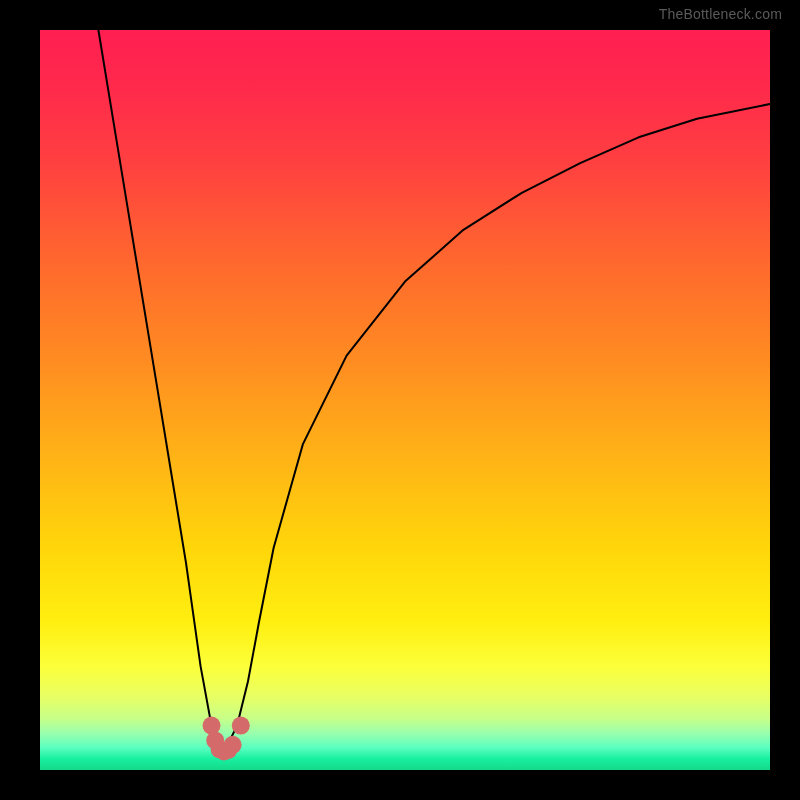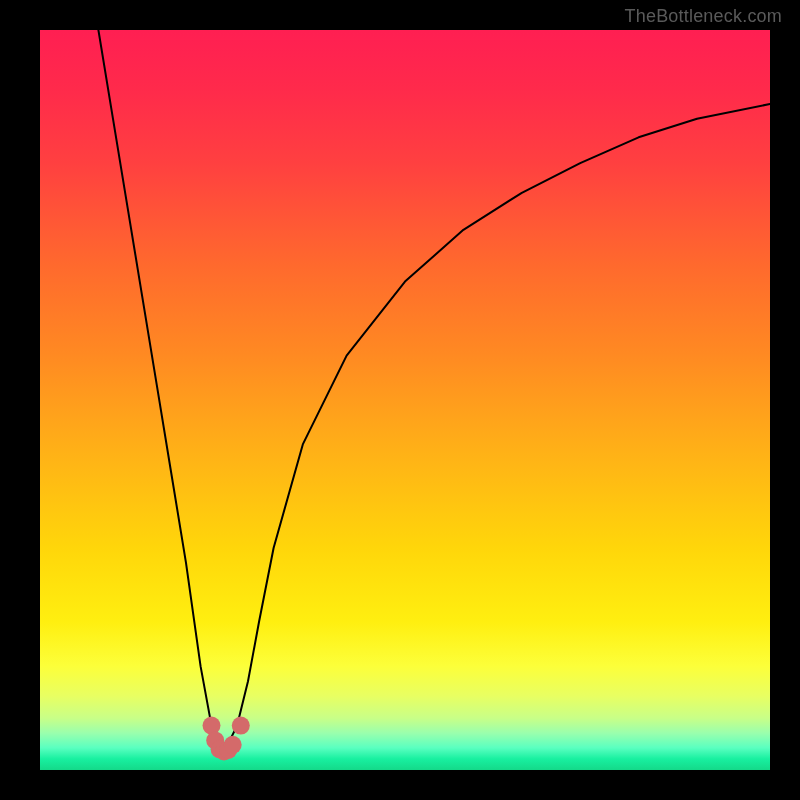--- a/index.html
+++ b/index.html
@@ -40,21 +40,21 @@
       #5affc0 97%,
       #18f0a0 98.5%,
       #14d989 100%
     );
   }
   .watermark {
     position: absolute;
     top: 6px;
     right: 18px;
     font-family: Arial, Helvetica, sans-serif;
-    font-size: 18px;
+    font-size: 14px;
     color: #5a5a5a;
     letter-spacing: 0.2px;
   }
   svg.curve {
     position: absolute;
     left: 0;
     top: 0;
     width: 730px;
     height: 740px;
   }

